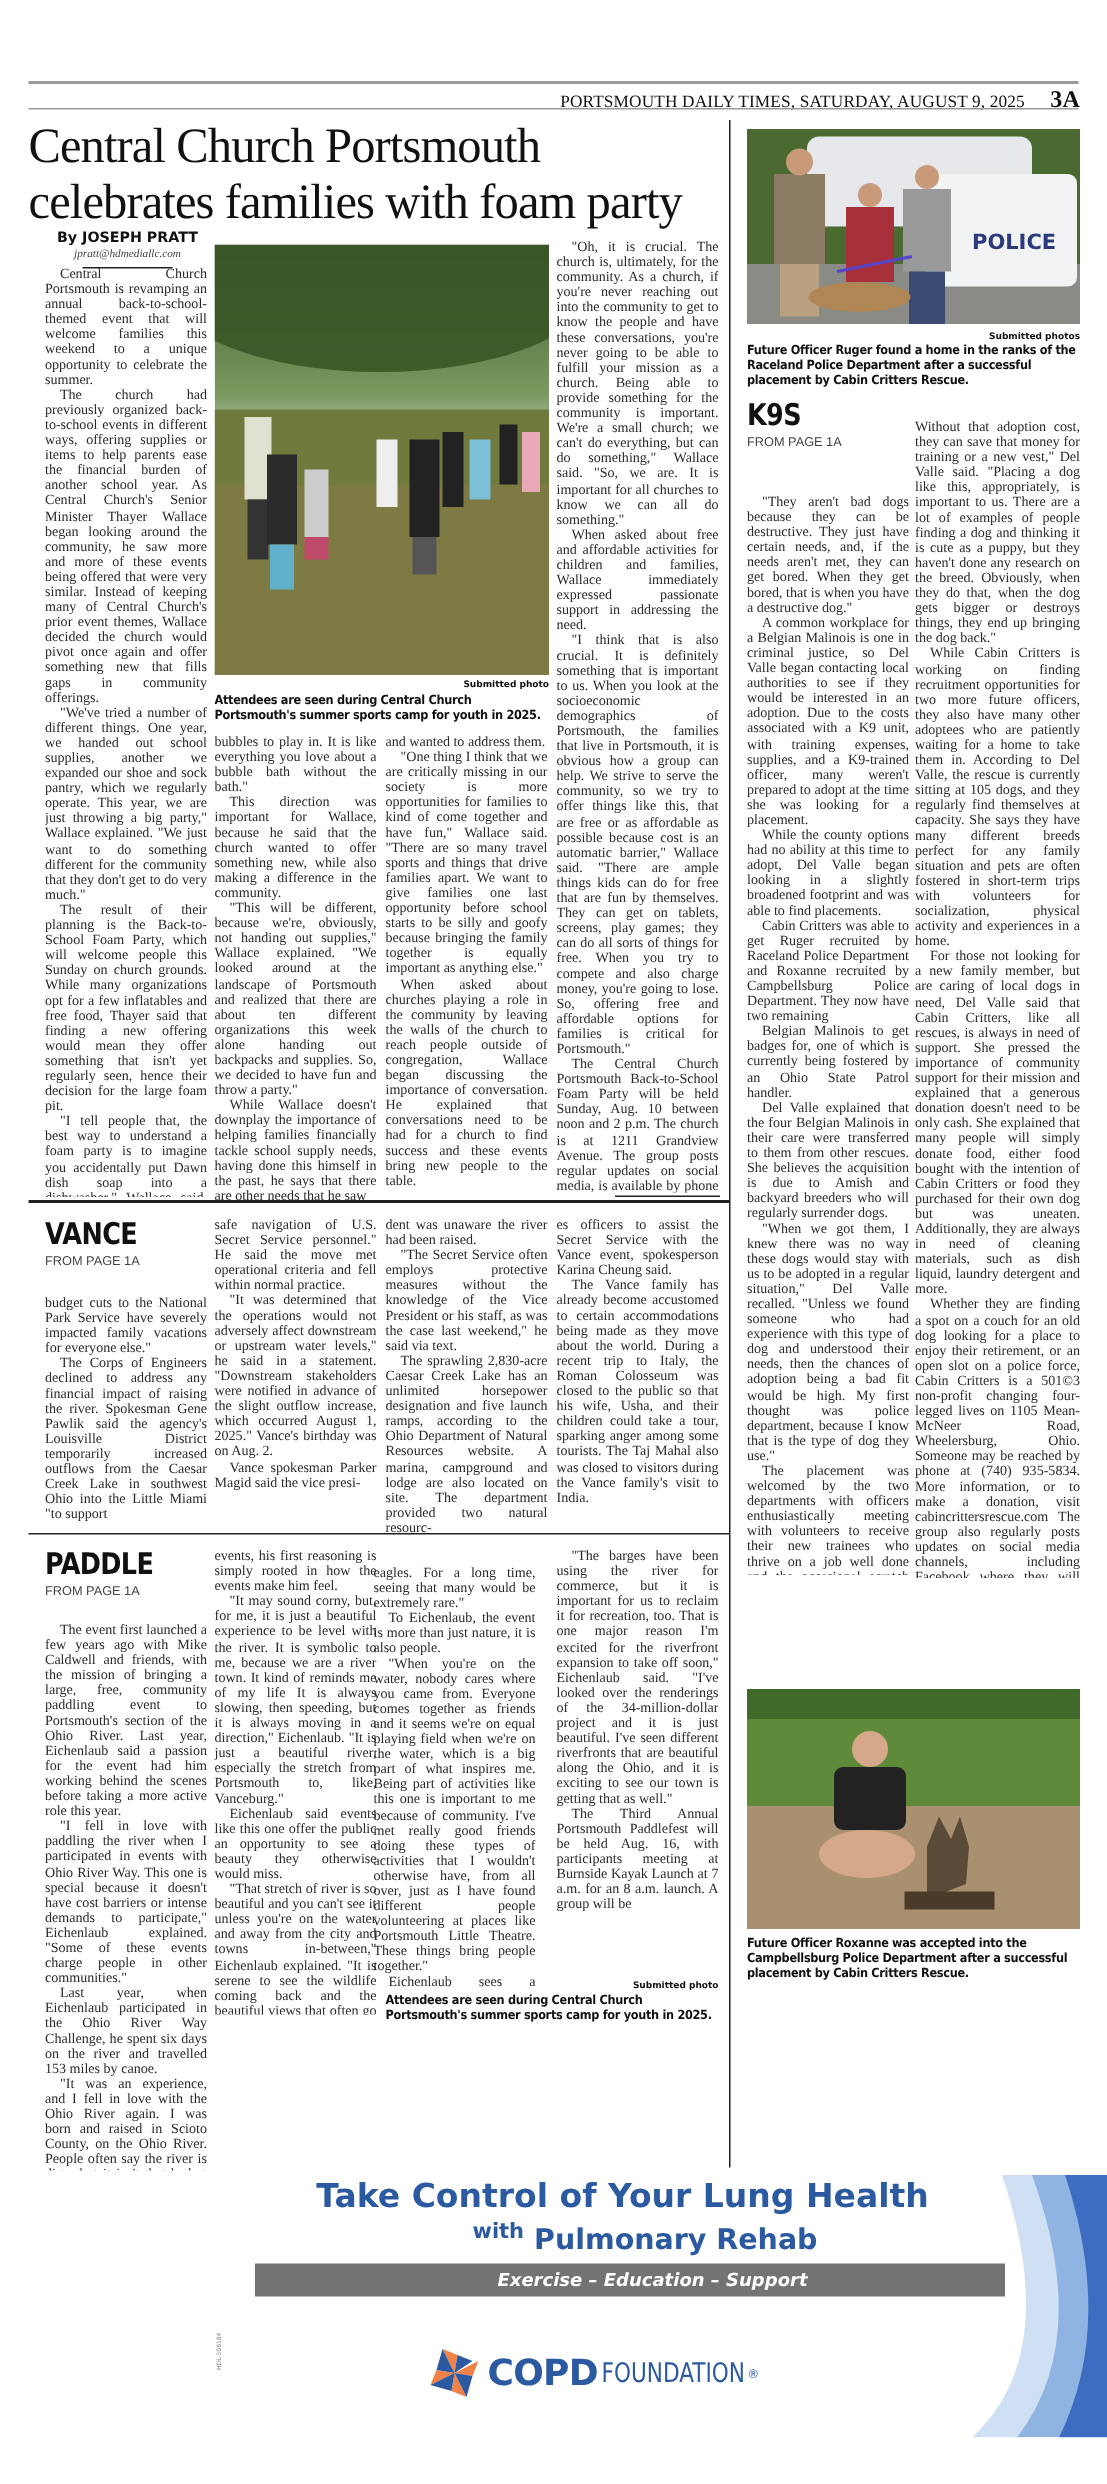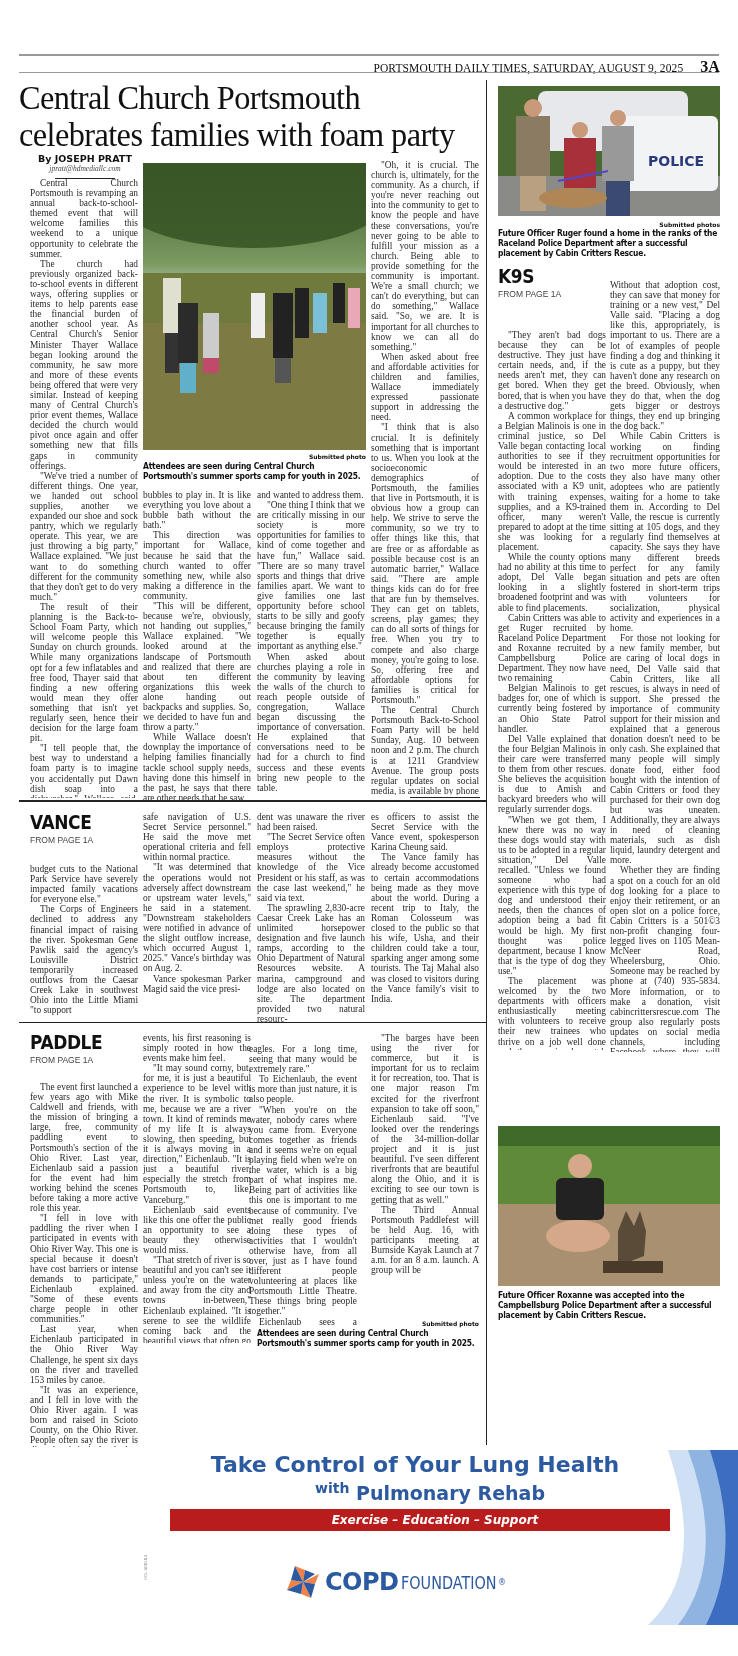--- a/index.html
+++ b/index.html
@@ -29,21 +29,21 @@
   .photo { overflow: hidden; }
   .credit { font-family: "DejaVu Sans", sans-serif; font-weight: bold; font-size: 6px; text-align: right; color: #111; }
   .caption { font-family: "DejaVu Sans Condensed", "DejaVu Sans", sans-serif; font-weight: bold; font-size: 8.4px; line-height: 10px; color: #111; letter-spacing: -0.2px; }
 
   .jump-head { font-family: "DejaVu Sans", sans-serif; font-weight: bold; font-size: 20px; color: #111; letter-spacing: -0.5px; transform: scaleX(0.85); transform-origin: left top; }
   .jump-sub { font-family: "Liberation Sans", sans-serif; font-size: 8.5px; color: #444; }
 
   
   .ad { left: 170px; top: 1450px; width: 568px; height: 175px; overflow: hidden; }
   .ad-title { font-family: "DejaVu Sans", sans-serif; font-weight: bold; color: #2c5aa0; text-align: center; }
-  .ad-band { background: #b91c1c; color: #fff; font-family: "DejaVu Sans", sans-serif; font-weight: bold; font-style: italic; font-size: 12px; text-align: center; }
+  .ad-band { background: #737373; color: #fff; font-family: "DejaVu Sans", sans-serif; font-weight: bold; font-style: italic; font-size: 12px; text-align: center; }
   .ad-find { font-family: "DejaVu Sans", sans-serif; font-size: 10px; color: #222; text-align: center; font-weight: bold; }
   .ad-find i { font-weight: normal; }
   .copd { font-family: "DejaVu Sans", sans-serif; }
 </style>
 </head>
 <body>
 
 <div class="abs top-rule" style="left:19px;width:700px;top:54px;"></div>
 <div class="abs folio" style="right:18px;top:58px;">
   <span>PORTSMOUTH DAILY TIMES, SATURDAY, AUGUST 9, 2025</span>

